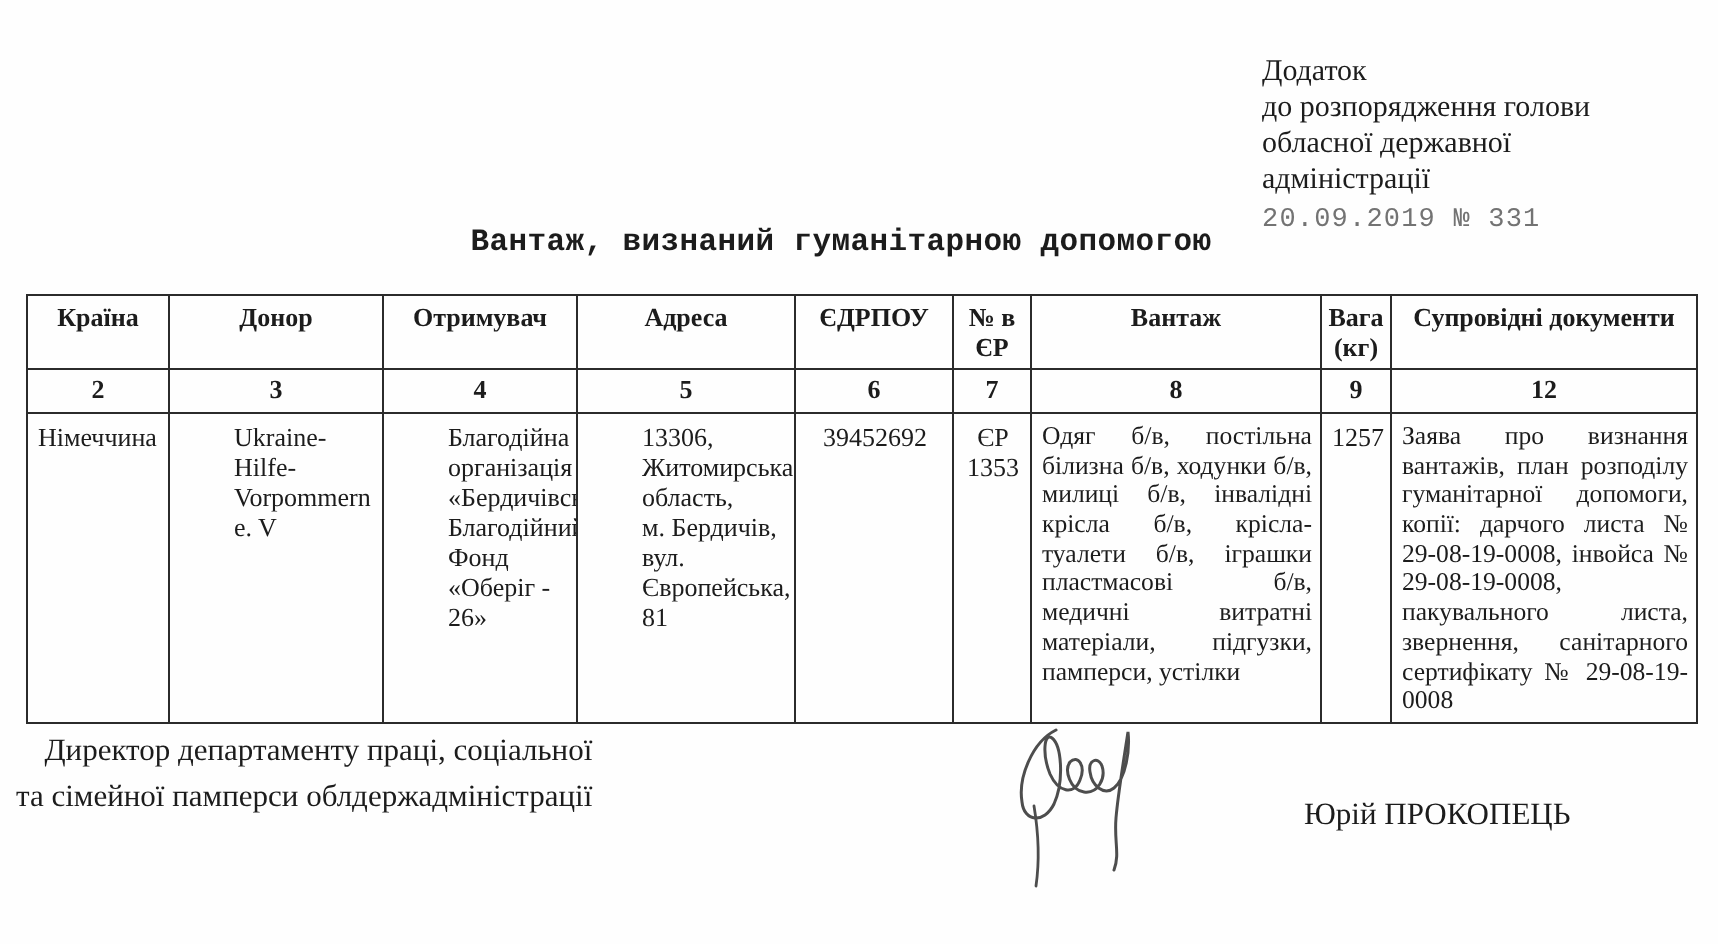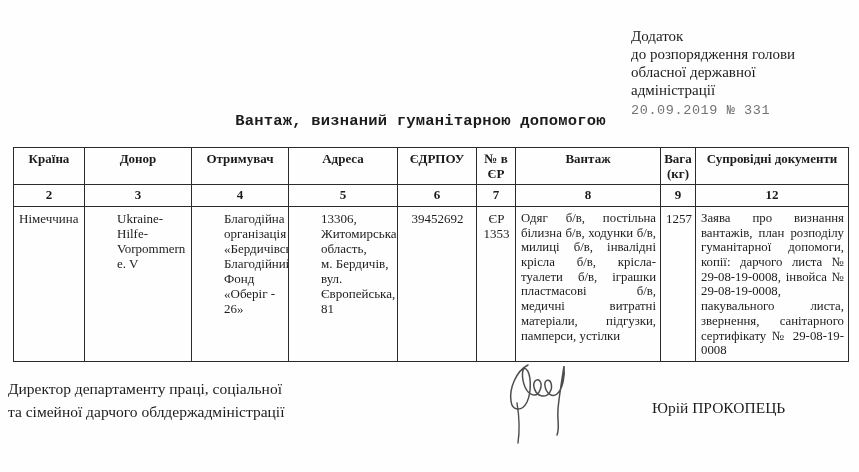--- a/index.html
+++ b/index.html
@@ -43,21 +43,21 @@
   }
   td.cell{
     vertical-align:top;font-size:13px;line-height:1.16;padding:4px 4px 3px 5px;
   }
   td.pre{white-space:pre-line;padding-left:32px;}
   td.just{text-align:justify;text-align-last:left;font-size:12.8px;line-height:1.15;}
   td.center{text-align:center;white-space:pre-line;}
 
   
   .official{
-    position:absolute;left:8px;top:378px;font-size:15.5px;line-height:22.5px;
+    position:absolute;left:8px;top:365px;font-size:15.5px;line-height:22.5px;text-align:right;
   }
   .sig{position:absolute;left:502px;top:361px;}
   .signer{position:absolute;left:652px;top:399px;font-size:15.5px;white-space:nowrap;}
 </style>
 </head>
 <body>
 
 <div class="annex">
   <div>Додаток</div>
   <div>до розпорядження голови</div>
@@ -126,21 +126,21 @@
 1353</td>
       <td class="cell just">Одяг б/в, постільна білизна б/в, ходунки б/в, милиці б/в, інвалідні крісла б/в, крісла-туалети б/в, іграшки пластмасові б/в, медичні витратні матеріали, підгузки, памперси, устілки</td>
       <td class="cell center">1257</td>
       <td class="cell just">Заява про визнання вантажів, план розподілу гуманітарної допомоги, копії: дарчого листа № 29-08-19-0008, інвойса № 29-08-19-0008, пакувального листа, звернення, санітарного сертифікату № 29-08-19-0008</td>
     </tr>
   </tbody>
 </table>
 
 <div class="official">
   <div>Директор департаменту праці, соціальної</div>
-  <div>та сімейної дарчого облдержадміністрації</div>
+  <div>та сімейної памперси облдержадміністрації</div>
 </div>
 
 <div class="sig">
   <svg width="80" height="90" viewBox="0 0 80 90" fill="none" xmlns="http://www.w3.org/2000/svg">
     <path d="M26,4 C14,10 7,28 9,40 C10,50 20,51 25,41 C30,30 29,12 24,8 C20,5 19,16 23,26 C27,35 35,37 38,29 C41,22 37,16 33,20 C30,24 33,34 40,35 C47,36 51,28 49,22 C47,17 42,19 43,25 C44,32 50,37 55,33 C61,28 63,14 62,5 C60,18 57,36 56,48 C55,60 58,66 55,74" stroke="#4d4d4d" stroke-width="1.5" stroke-linecap="round"></path>
     <path d="M15,42 C17,54 18,68 16,82" stroke="#4d4d4d" stroke-width="1.4" stroke-linecap="round"></path>
   </svg>
 </div>
 
 <div class="signer">Юрій ПРОКОПЕЦЬ</div>

